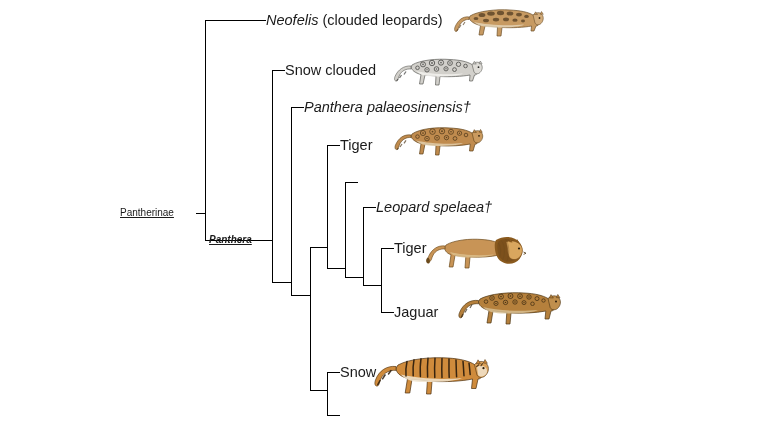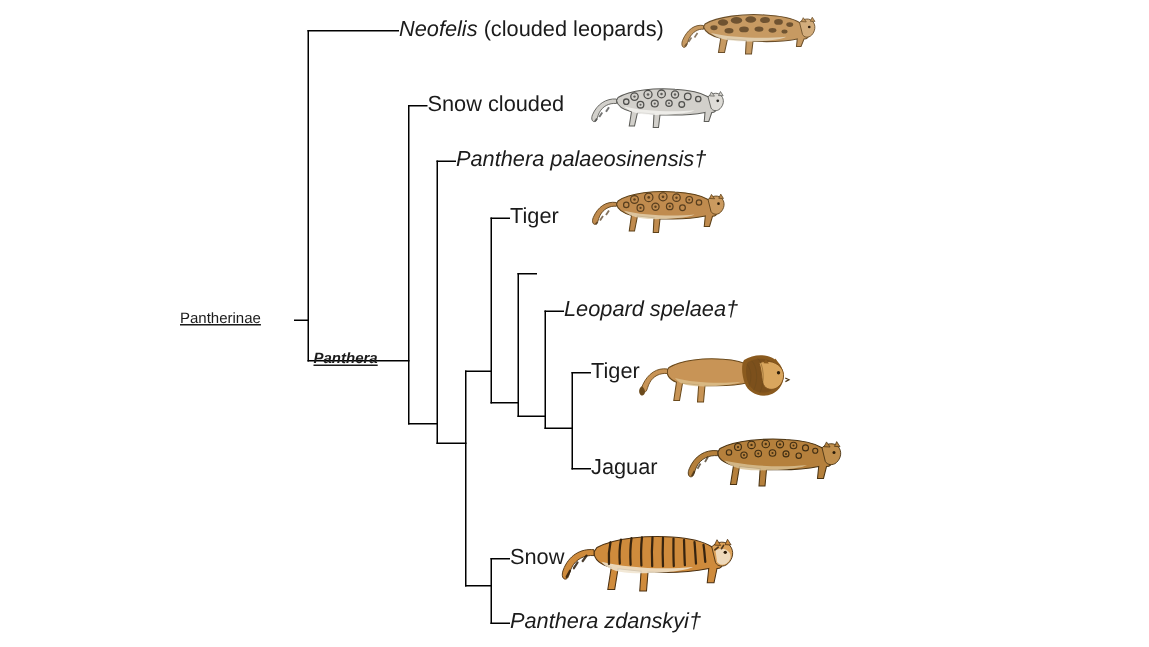--- a/index.html
+++ b/index.html
@@ -121,21 +121,20 @@
 
 
   <div class="taxon ital" style="left:376px; top:207px;"><span>Leopard spelaea</span><span>†</span></div>
 
   <div class="taxon" style="left:394px; top:248px;"><span>Tiger</span><span></span></div>
 
   <div class="taxon" style="left:394px; top:312px;"><span>Jaguar</span><span></span></div>
 
   <div class="taxon" style="left:340px; top:372px;"><span>Snow</span><span></span></div>
 
-  <div class="taxon ital" style="left:340px; top:415px;"><span>Panthera zdanskyi</span><span>†</span></div>
 
   <div class="animal" style="left:452px; top:23px;">
     <svg width="100" height="46" viewBox="0 0 100 46">
       <g>
         <path d="M18 16 C26 11, 44 9, 58 10 C68 10.5, 76 12, 81 15 C85 17.5, 87 20, 87 23
                  C87 25, 85.5 26, 84 26 L82 31 L79 31 L79.5 26 C72 27.5, 60 28, 50 27.5
                  L49 36 L45 36 L45.5 27 L33 26 L31 35 L27 35 L28.5 25.5
                  C22 24, 18 21, 17 18 Z" fill="#c79a62" stroke="#6b4f2a" stroke-width="0.7"></path>
         <path d="M22 22 C34 25, 56 26, 72 24.5 C70 26.5, 56 28, 40 27.5 C31 27, 25 25, 22 22 Z" fill="#e8dcc4" opacity="0.75"></path>
         <path d="M17 17 C11 16, 6 20, 3 27 C2 30, 3 32, 4.5 31.5 C6 31, 6 28.5, 7.5 25.5 C9.5 21.5, 13.5 19, 17 19.5 Z" fill="#c79a62" stroke="#6b4f2a" stroke-width="0.6"></path>

